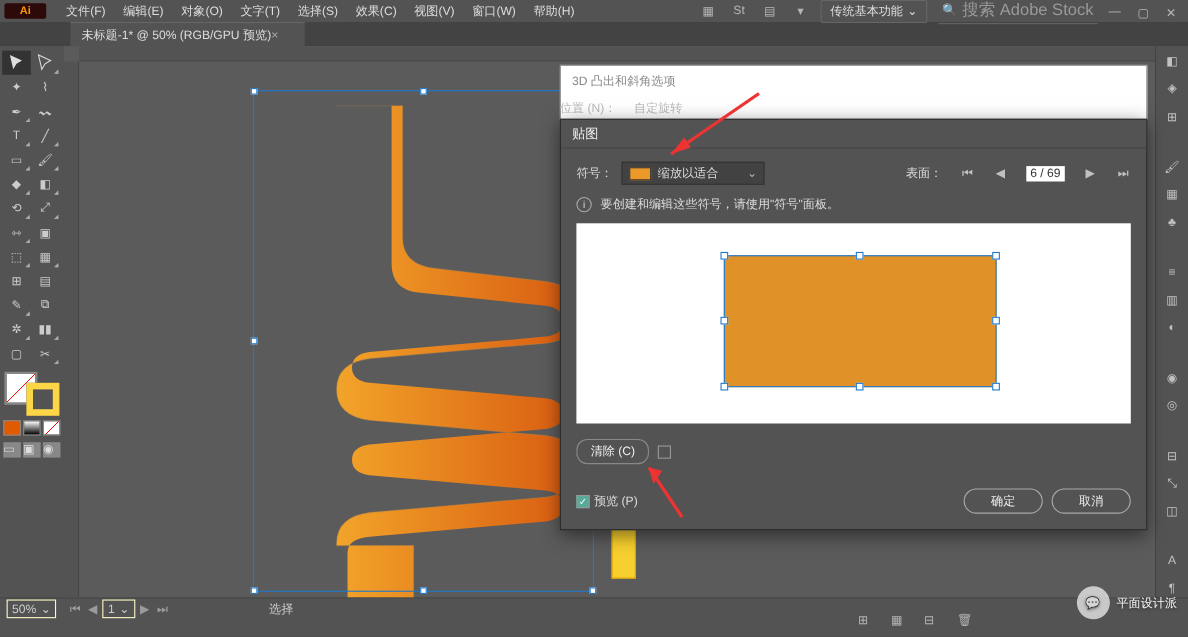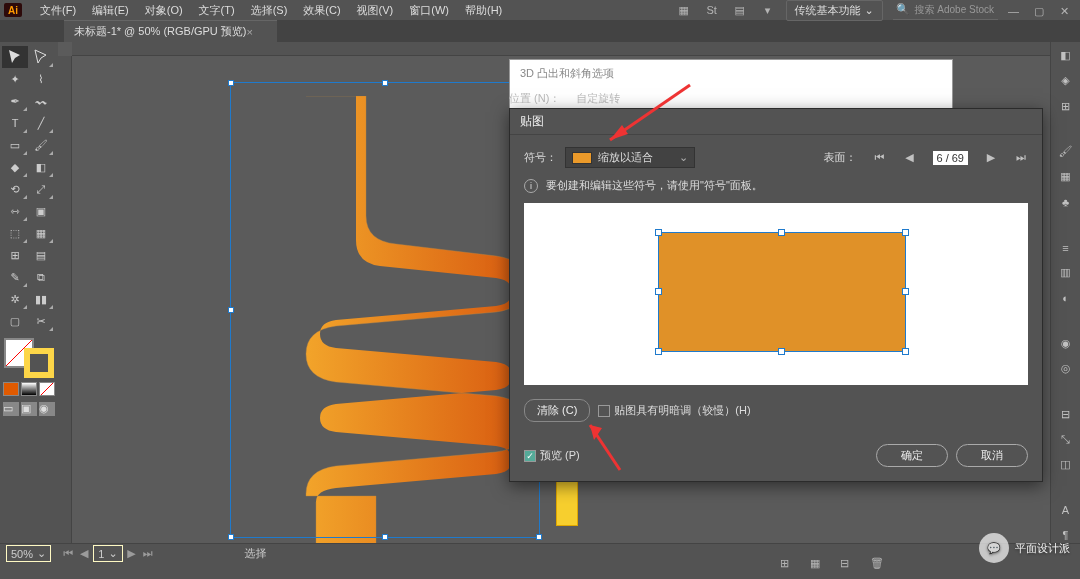--- a/index.html
+++ b/index.html
@@ -1,18 +1,18 @@
 <!DOCTYPE html>
 <html><head>
 <meta charset="utf-8">
 <style>
 *{margin:0;padding:0;box-sizing:border-box;font-family:"Microsoft YaHei",sans-serif;font-size:11px;-webkit-user-select:none;user-select:none}
 html,body{width:1080px;height:579px;overflow:hidden;background:#333}
 .app{width:1080px;height:579px;position:relative;background:#535353;color:#ddd}
-.ai-logo{width:18px;height:14px;background:#2d0a0a;color:#ff9a00;font-weight:bold;font-size:10px;display:flex;align-items:center;justify-content:center;border-radius:2px;margin-right:8px}
+.ai-logo{width:38px;height:14px;background:#2d0a0a;color:#ff9a00;font-weight:bold;font-size:10px;display:flex;align-items:center;justify-content:center;border-radius:2px;margin-right:8px}
 .menubar{height:20px;display:flex;align-items:center;padding-left:4px;gap:0}
 .menubar .ai-logo{margin-right:10px}
 .menu-item{padding:2px 8px;color:#ddd;font-size:11px;cursor:default}
 .menubar-spacer{flex:1}
 .menubar-icons{display:flex;gap:12px;margin-right:10px;align-items:center}
 .mb-icon{width:16px;height:16px;opacity:.7;display:flex;align-items:center;justify-content:center}
 .workspace-switch{font-size:11px;color:#ddd;padding:2px 8px;border:1px solid #666;border-radius:2px;display:flex;align-items:center;gap:4px}
 .search-stock{display:flex;align-items:center;gap:4px;border-bottom:1px solid #666;padding:2px 4px;color:#999}
 .win-controls{display:flex;gap:12px;margin-left:10px;margin-right:6px}
 .win-btn{width:14px;height:10px;opacity:.7}
@@ -58,21 +58,21 @@
 .preview-box{background:#fff;height:182px;position:relative;margin-top:8px}
 .pv-rect{position:absolute;left:134px;top:29px;width:248px;height:120px;background:#e09128;border:1px solid #1f7acc}
 .pv-h{position:absolute;width:7px;height:7px;background:#fff;border:1px solid #1f7acc}
 .dlg-btnrow{display:flex;align-items:center;gap:8px;margin-top:14px}
 .dlg-btn{border:1px solid #888;border-radius:10px;padding:3px 12px;color:#eee;background:transparent;font-size:11px;cursor:pointer}
 .chk{display:flex;align-items:center;gap:4px;color:#ddd}
 .chkbox{width:12px;height:12px;border:1px solid #999;display:flex;align-items:center;justify-content:center;font-size:9px;color:#fff}
 .dlg-footer{display:flex;align-items:center;padding:10px 14px 14px;gap:8px}
 .dlg-footer .spacer{flex:1}
 .oc-btn{border:1px solid #aaa;border-radius:12px;padding:3px 24px;color:#eee;background:transparent;cursor:pointer}
-.secondary-bar{position:absolute;left:509px;top:59px;width:444px;height:50px;background:#fff;border:1px solid #999;display:flex;align-items:flex-start;padding:6px 10px;color:#888}
+.secondary-bar{position:absolute;left:509px;top:59px;width:534px;height:50px;background:#fff;border:1px solid #999;display:flex;align-items:flex-start;padding:6px 10px;color:#888}
 .secondary-tabs{position:absolute;left:509px;top:91px;color:#bbb;display:flex;gap:16px;font-size:11px;}
 .red-arrow{position:absolute;pointer-events:none}
 .watermark{position:absolute;right:10px;bottom:16px;display:flex;align-items:center;gap:6px;color:#fff;font-size:26px;opacity:.95;text-shadow:0 1px 3px rgba(0,0,0,.6);font-weight:300}
 .wm-ic{width:30px;height:30px;background:#eee;border-radius:50%;opacity:.8;display:flex;align-items:center;justify-content:center}
 .bottom-dock{position:absolute;left:780px;bottom:4px;display:flex;gap:10px;opacity:.7}
 .bd-ic{width:20px;height:18px}
 .yellow-strip{position:absolute;left:484px;top:100px;width:22px;height:370px;background:#f7cf2e;border:1px solid #e0a800}
 
 .ribbon{position:absolute;left:194px;top:40px;width:280px;height:520px}
 </style>
@@ -97,21 +97,21 @@
     <div class="mb-icon">St</div>
     <div class="mb-icon">▤</div>
     <div class="mb-icon">▾</div>
   </div>
   <div class="workspace-switch">
     <span>传统基本功能</span>
     <span>⌄</span>
   </div>
   <div class="search-stock" style="margin-left:10px">
     <span>🔍</span>
-    <span style="font-size:10px">搜索 Adobe Stock</span>
+    <span style="font-size:15px">搜索 Adobe Stock</span>
   </div>
   <div class="win-controls">
     <div class="win-btn">—</div>
     <div class="win-btn">▢</div>
     <div class="win-btn">✕</div>
   </div>
 </div>
 
 <div class="doc-tab-bar">
   <div class="doc-tab">
@@ -292,21 +292,20 @@
         <div class="pv-h" style="left:50%;top:-4px;margin-left:-4px"></div>
             <div class="pv-h" style="left:50%;bottom:-4px;margin-left:-4px"></div>
         <div class="pv-h" style="top:50%;left:-4px;margin-top:-4px"></div>
             <div class="pv-h" style="top:50%;right:-4px;margin-top:-4px"></div>
       </div>
     </div>
     <div class="dlg-btnrow">
       <button class="dlg-btn">清除 (C)</button>
       <div class="chk">
             <div class="chkbox"></div>
-            <span>贴图具有明暗调（较慢）(H)</span>
           </div>
     </div>
   </div>
   <div class="dlg-footer">
     <div class="chk">
           <div class="chkbox" style="background:#5a9">✓</div>
           <span>预览 (P)</span>
         </div>
     <div class="spacer"></div>
     <button class="oc-btn">确定</button>

